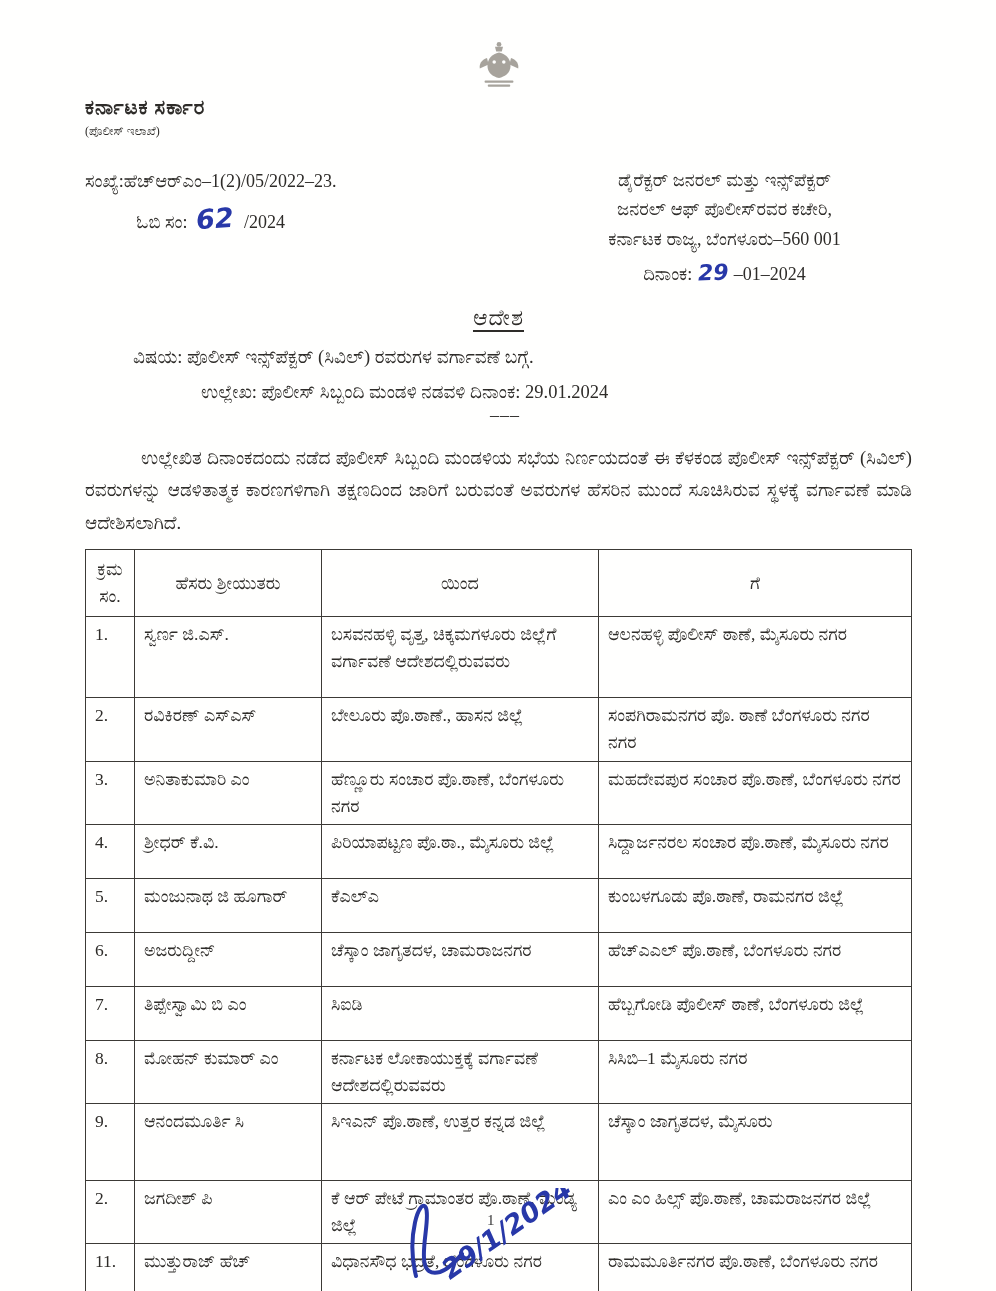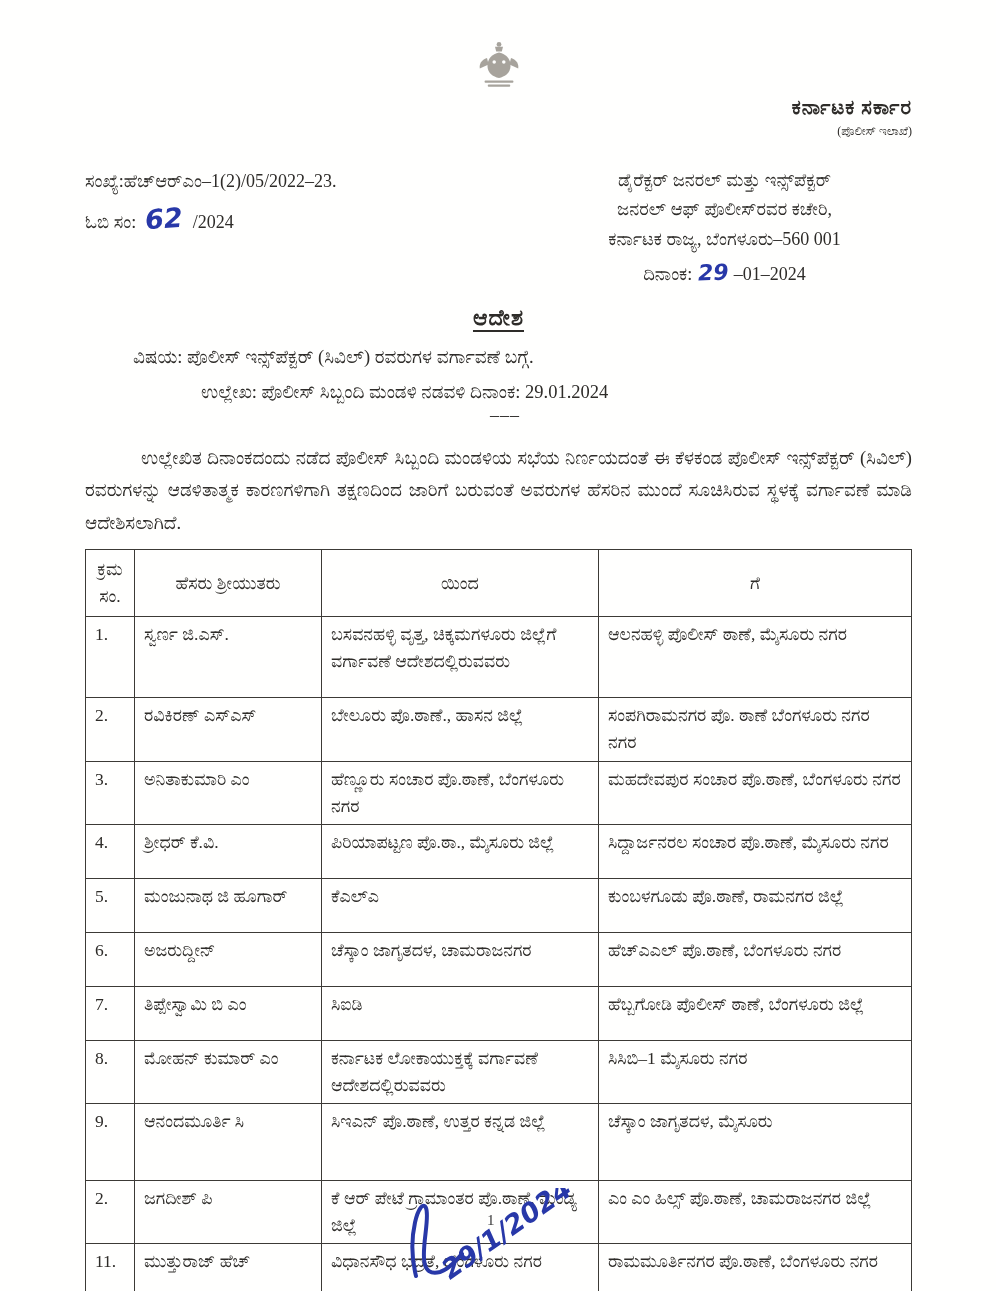--- a/index.html
+++ b/index.html
@@ -11,39 +11,39 @@
   .page {
     position:relative;
     width:996px; height:1291px;
     margin:0 auto;
     background:#fffffe;
     padding:40px 84px 0 85px;
     overflow:hidden;
     font-size:18px;
   }
   
-  .doc-header { text-align:right; line-height:1.3; }
+  .doc-header { text-align:left; line-height:1.3; }
   .emblem { display:block; margin:0 auto 2px auto; opacity:.85; }
   .gov-title { font-size:20px; letter-spacing:1px; font-weight:bold; }
   .dept-title { font-size:12px; margin-top:4px; }
   
   .ref-row { display:flex; justify-content:space-between; margin-top:26px; }
-  .ref-left { line-height:1.7; font-size:18px; }
+  .ref-left { line-height:1.7; font-size:18px;text-align:center; }
   .ref-right { text-align:center; line-height:1.65; font-size:18px; width:375px; }
   .handwritten {
     color:#2838a8;
     font-family:"DejaVu Sans",sans-serif;
     font-style:italic; font-weight:bold;
     display:inline-block;
   }
   .hw-ob { font-size:27px; transform:rotate(-4deg); margin:0 6px 0 4px; }
   .hw-day { font-size:22px; transform:rotate(-2deg); margin:0 1px; }
   
   .order-title {
-    text-align:center; font-size:22px; font-weight:bold;
+    text-align:center; font-size:22px; font-weight:normal;
     text-decoration:underline; text-underline-offset:5px;
     margin-top:14px; letter-spacing:1px;
   }
   .subject-line { margin:16px 0 0 48px; font-size:18.5px; }
   .reference-line { margin:14px 0 0 116px; font-size:18.5px; }
   .dash-separator { margin:2px 0 0 405px; font-size:18px; letter-spacing:1px; }
   
   .body-para {
     margin-top:16px;
     text-align:justify;

